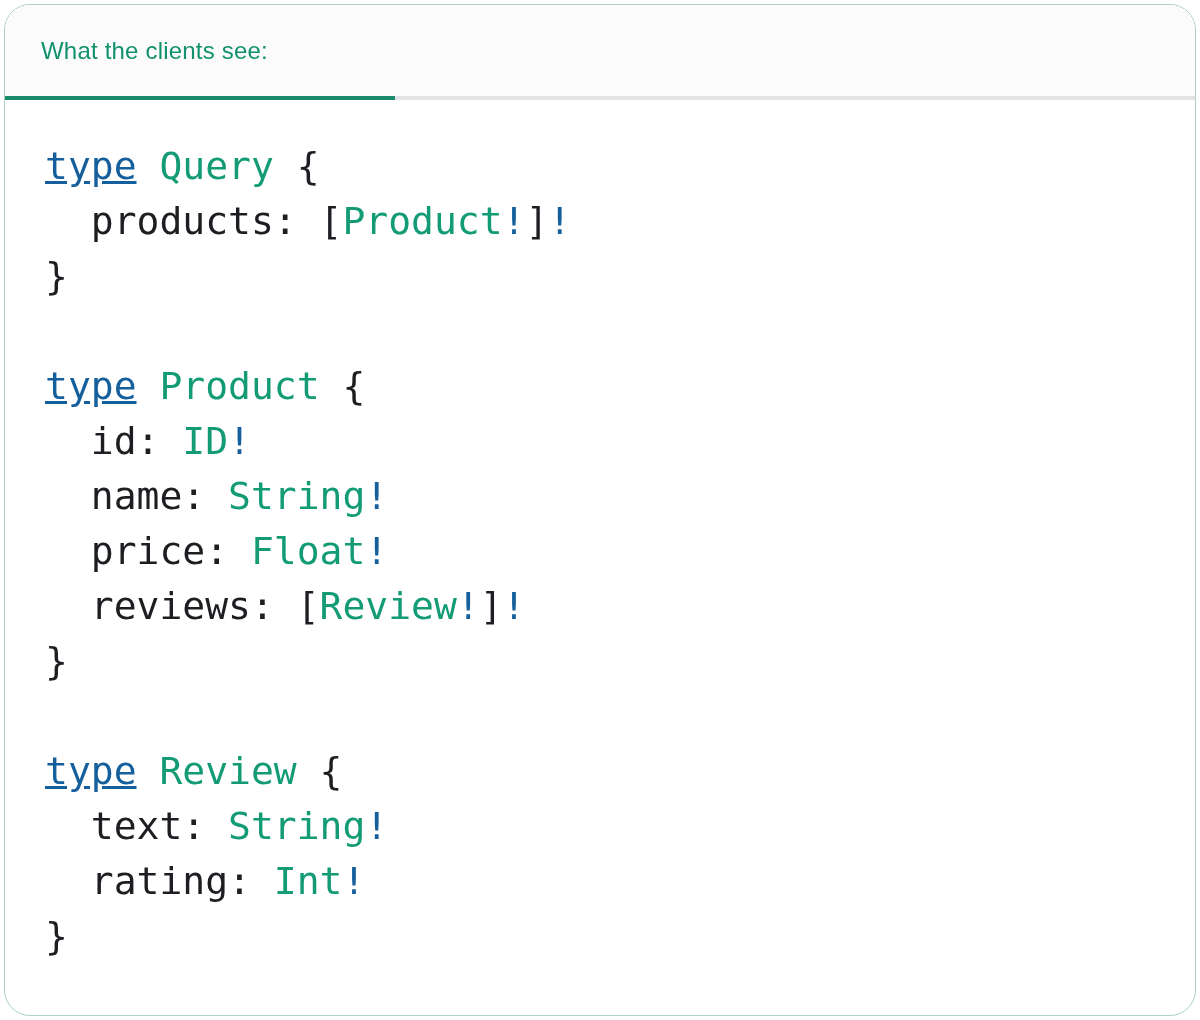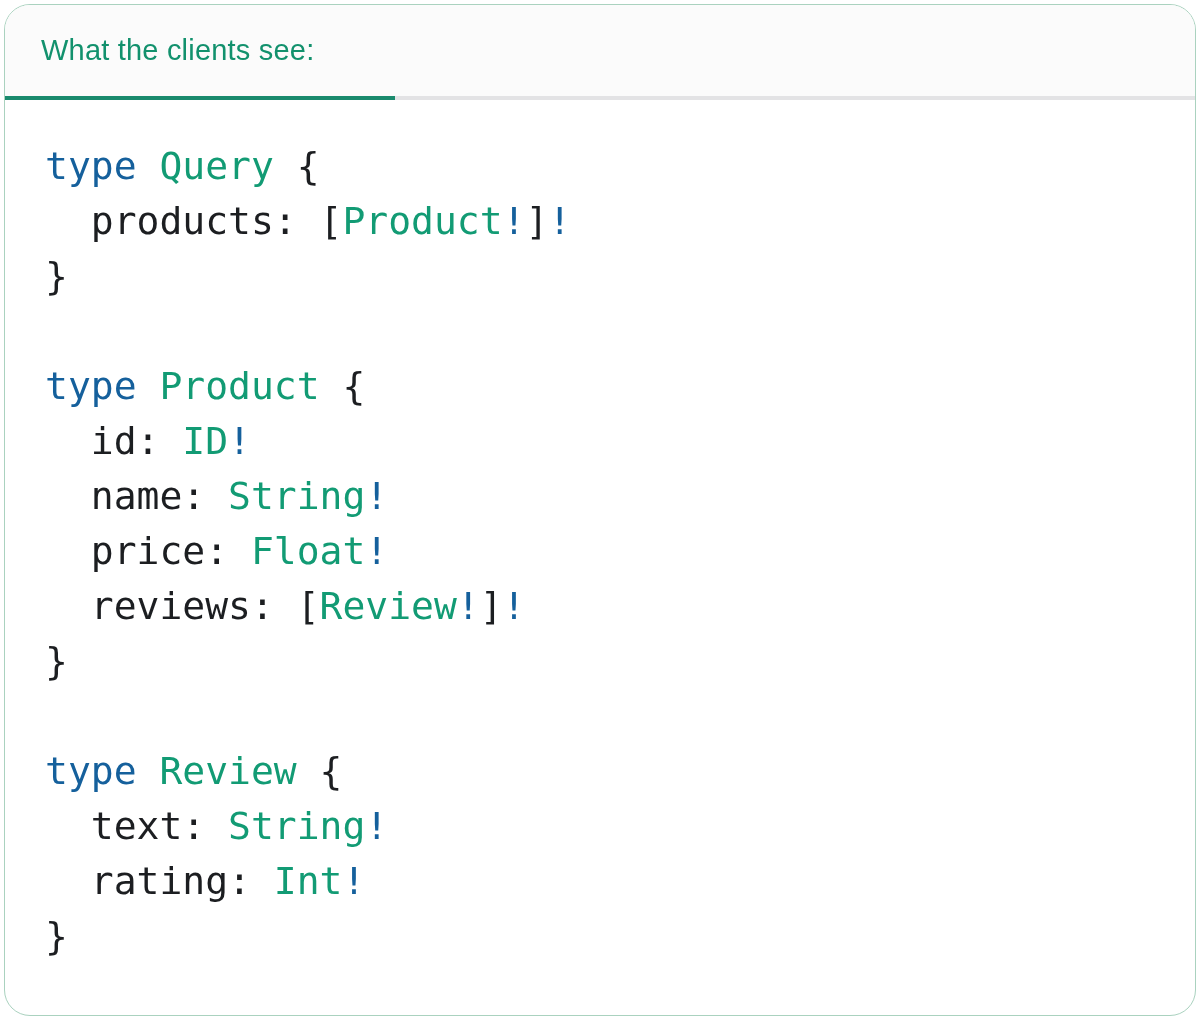--- a/index.html
+++ b/index.html
@@ -28,36 +28,36 @@
   }
   .tab {
     width: 390px;
     display: flex;
     align-items: center;
     padding-left: 36px;
     margin-bottom: -4px;
     border-bottom: 4px solid var(--tab-underline, #1a8a6d);
   }
   .tab-label {
-    font-size: 29px;
+    font-size: 24px;
     font-weight: 500;
     letter-spacing: 0.2px;
     color: var(--header-green, #12916d);
   }
   .code-block {
     padding: 39px 40px 0 40px;
     font-family: "DejaVu Sans Mono", "Liberation Mono", monospace;
     font-size: 38px;
     line-height: 55px;
     font-weight: 500;
     color: var(--code-black, #1c1e21);
     white-space: pre;
   }
   .code-line { min-height: 55px; }
-  .tok-kw { color: var(--code-blue, #15609c); }
+  .tok-kw { color: var(--code-blue, #15609c); text-decoration: underline; }
   .tok-ty { color: var(--code-green, #129b74); }
   .tok-b  { color: var(--code-blue, #15609c); }
   .tok-p  { color: var(--code-black, #1c1e21); }
 </style>
 </head>
 <body>
 
 <div class="card">
   <div class="tab-bar">
     <div class="tab">

